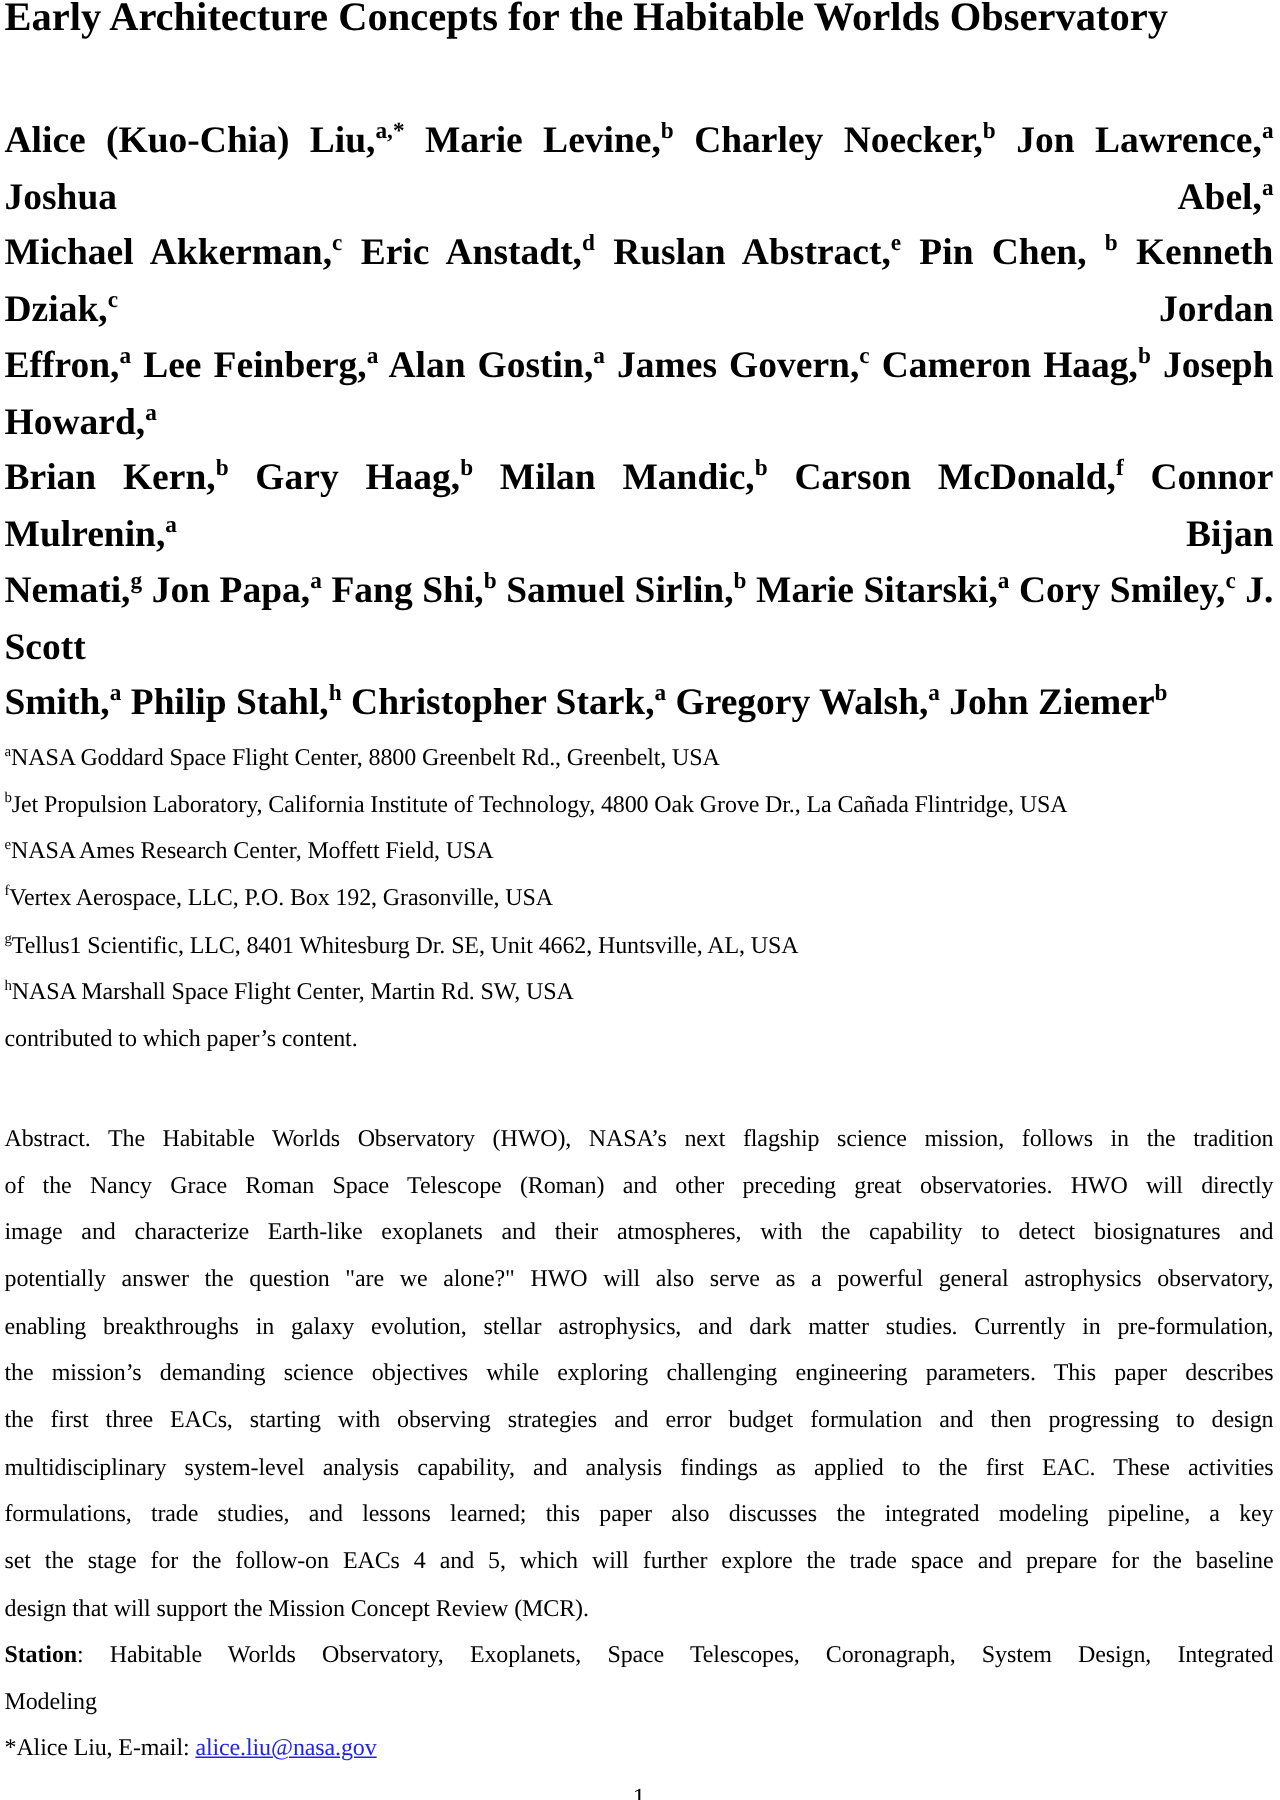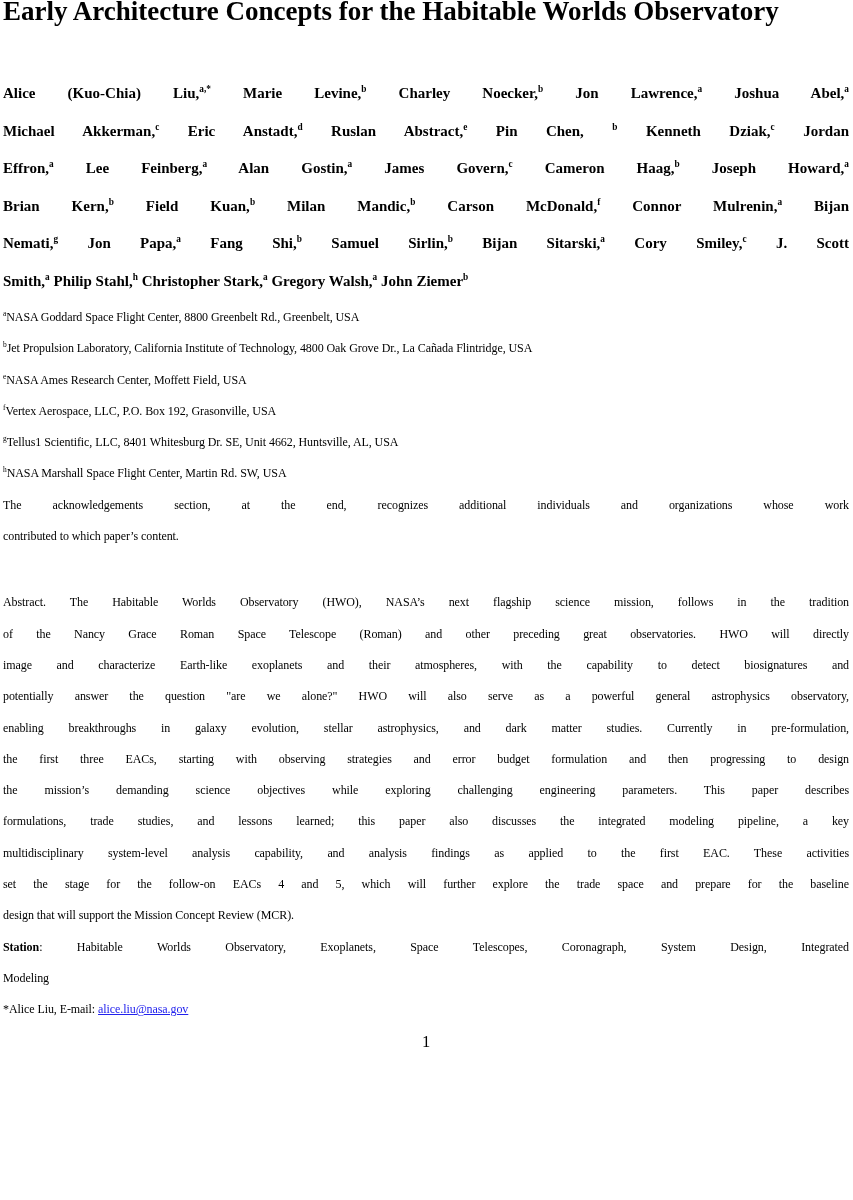--- a/index.html
+++ b/index.html
@@ -14,24 +14,24 @@
   .line { white-space: nowrap; text-align: left; }
   .just { white-space: normal; text-align: justify; text-align-last: justify; }
 
   .title {
     margin-top: -13px;
     font-size: 27px; font-weight: bold;
     line-height: 48px;
   }
   .authors {
     margin-top: 40px;
-    font-size: 15px; font-weight: bold;
+    font-size: 25px; font-weight: bold;
     line-height: 37.5px;
   }
-  .bodytext { font-size: 12px; line-height: 31.3px; letter-spacing: -0.08px; }
+  .bodytext { font-size: 16px; line-height: 31.3px; letter-spacing: -0.08px; }
   .affils  { margin-top: 2px; }
   .abstract { margin-top: 35px; }
 
   sup {
     font-size: 62%;
     vertical-align: super;
     line-height: 0;
   }
   a.email-link {
     color: var(--link-color, #0000EE);
@@ -49,49 +49,48 @@
 
 <div class="page">
   <div class="title">
       <div class="line"><span>Early Architecture Concepts for the Habitable Worlds Observatory</span></div>
     </div>
 
   <div class="authors">
       <div class="line just"><span>Alice (Kuo-Chia) Liu,</span><sup>a,*</sup><span> Marie Levine,</span><sup>b</sup><span> Charley Noecker,</span><sup>b</sup><span> Jon Lawrence,</span><sup>a</sup><span> Joshua Abel,</span><sup>a</sup></div>
       <div class="line just"><span>Michael Akkerman,</span><sup>c</sup><span> Eric Anstadt,</span><sup>d</sup><span> Ruslan Abstract,</span><sup>e</sup><span> Pin Chen, </span><sup>b</sup><span> Kenneth Dziak,</span><sup>c</sup><span> Jordan</span></div>
       <div class="line just"><span>Effron,</span><sup>a</sup><span> Lee Feinberg,</span><sup>a</sup><span> Alan Gostin,</span><sup>a</sup><span> James Govern,</span><sup>c</sup><span> Cameron Haag,</span><sup>b</sup><span> Joseph Howard,</span><sup>a</sup></div>
-      <div class="line just"><span>Brian Kern,</span><sup>b</sup><span> Field Kuan,</span><sup>b</sup><span> Milan Mandic,</span><sup>b</sup><span> Carson McDonald,</span><sup>f</sup><span> Connor Mulrenin,</span><sup>a</sup><span> Bijan</span></div>
-      <div class="line just"><span>Nemati,</span><sup>g</sup><span> Jon Papa,</span><sup>a</sup><span> Fang Shi,</span><sup>b</sup><span> Samuel Sirlin,</span><sup>b</sup><span> Bijan Sitarski,</span><sup>a</sup><span> Cory Smiley,</span><sup>c</sup><span> J. Scott</span></div>
+      <div class="line just"><span>Brian Kern,</span><sup>b</sup><span> Gary Haag,</span><sup>b</sup><span> Milan Mandic,</span><sup>b</sup><span> Carson McDonald,</span><sup>f</sup><span> Connor Mulrenin,</span><sup>a</sup><span> Bijan</span></div>
+      <div class="line just"><span>Nemati,</span><sup>g</sup><span> Jon Papa,</span><sup>a</sup><span> Fang Shi,</span><sup>b</sup><span> Samuel Sirlin,</span><sup>b</sup><span> Marie Sitarski,</span><sup>a</sup><span> Cory Smiley,</span><sup>c</sup><span> J. Scott</span></div>
       <div class="line"><span>Smith,</span><sup>a</sup><span> Philip Stahl,</span><sup>h</sup><span> Christopher Stark,</span><sup>a</sup><span> Gregory Walsh,</span><sup>a</sup><span> John Ziemer</span><sup>b</sup></div>
     </div>
 
   <div class="bodytext affils">
       <div class="line"><sup>a</sup><span>NASA Goddard Space Flight Center, 8800 Greenbelt Rd., Greenbelt, USA</span></div>
       <div class="line"><sup>b</sup><span>Jet Propulsion Laboratory, California Institute of Technology, 4800 Oak Grove Dr., La Cañada Flintridge, USA</span></div>
       <div class="line"><sup>e</sup><span>NASA Ames Research Center, Moffett Field, USA</span></div>
       <div class="line"><sup>f</sup><span>Vertex Aerospace, LLC, P.O. Box 192, Grasonville, USA</span></div>
       <div class="line"><sup>g</sup><span>Tellus1 Scientific, LLC, 8401 Whitesburg Dr. SE, Unit 4662, Huntsville, AL, USA</span></div>
       <div class="line"><sup>h</sup><span>NASA Marshall Space Flight Center, Martin Rd. SW, USA</span></div>
     </div>
 
   <div class="bodytext">
-      <div class="line just"><span>The acknowledgements section, at the end, recognizes additional individuals and organizations whose work</span></div>
       <div class="line"><span>contributed to which paper’s content.</span></div>
     </div>
 
   <div class="bodytext abstract">
       <div class="line just"><span style="font-weight: normal;">Abstract</span><span>. The Habitable Worlds Observatory (HWO), NASA’s next flagship science mission, follows in the tradition</span></div>
       <div class="line just"><span>of the Nancy Grace Roman Space Telescope (Roman) and other preceding great observatories. HWO will directly</span></div>
       <div class="line just"><span>image and characterize Earth-like exoplanets and their atmospheres, with the capability to detect biosignatures and</span></div>
       <div class="line just"><span>potentially answer the question "are we alone?" HWO will also serve as a powerful general astrophysics observatory,</span></div>
       <div class="line just"><span>enabling breakthroughs in galaxy evolution, stellar astrophysics, and dark matter studies. Currently in pre-formulation,</span></div>
+      <div class="line just"><span>the mission’s demanding science objectives while exploring challenging engineering parameters. This paper describes</span></div>
       <div class="line just"><span>the first three EACs, starting with observing strategies and error budget formulation and then progressing to design</span></div>
-      <div class="line just"><span>the mission’s demanding science objectives while exploring challenging engineering parameters. This paper describes</span></div>
+      <div class="line just"><span>multidisciplinary system-level analysis capability, and analysis findings as applied to the first EAC. These activities</span></div>
       <div class="line just"><span>formulations, trade studies, and lessons learned; this paper also discusses the integrated modeling pipeline, a key</span></div>
-      <div class="line just"><span>multidisciplinary system-level analysis capability, and analysis findings as applied to the first EAC. These activities</span></div>
       <div class="line just"><span>set the stage for the follow-on EACs 4 and 5, which will further explore the trade space and prepare for the baseline</span></div>
       <div class="line"><span>design that will support the Mission Concept Review (MCR).</span></div>
     </div>
 
   <div class="bodytext">
       <div class="line just"><span style="font-weight: bold;">Station</span><span>: Habitable Worlds Observatory, Exoplanets, Space Telescopes, Coronagraph, System Design, Integrated</span></div>
       <div class="line"><span>Modeling</span></div>
     </div>
 
   <div class="bodytext">

